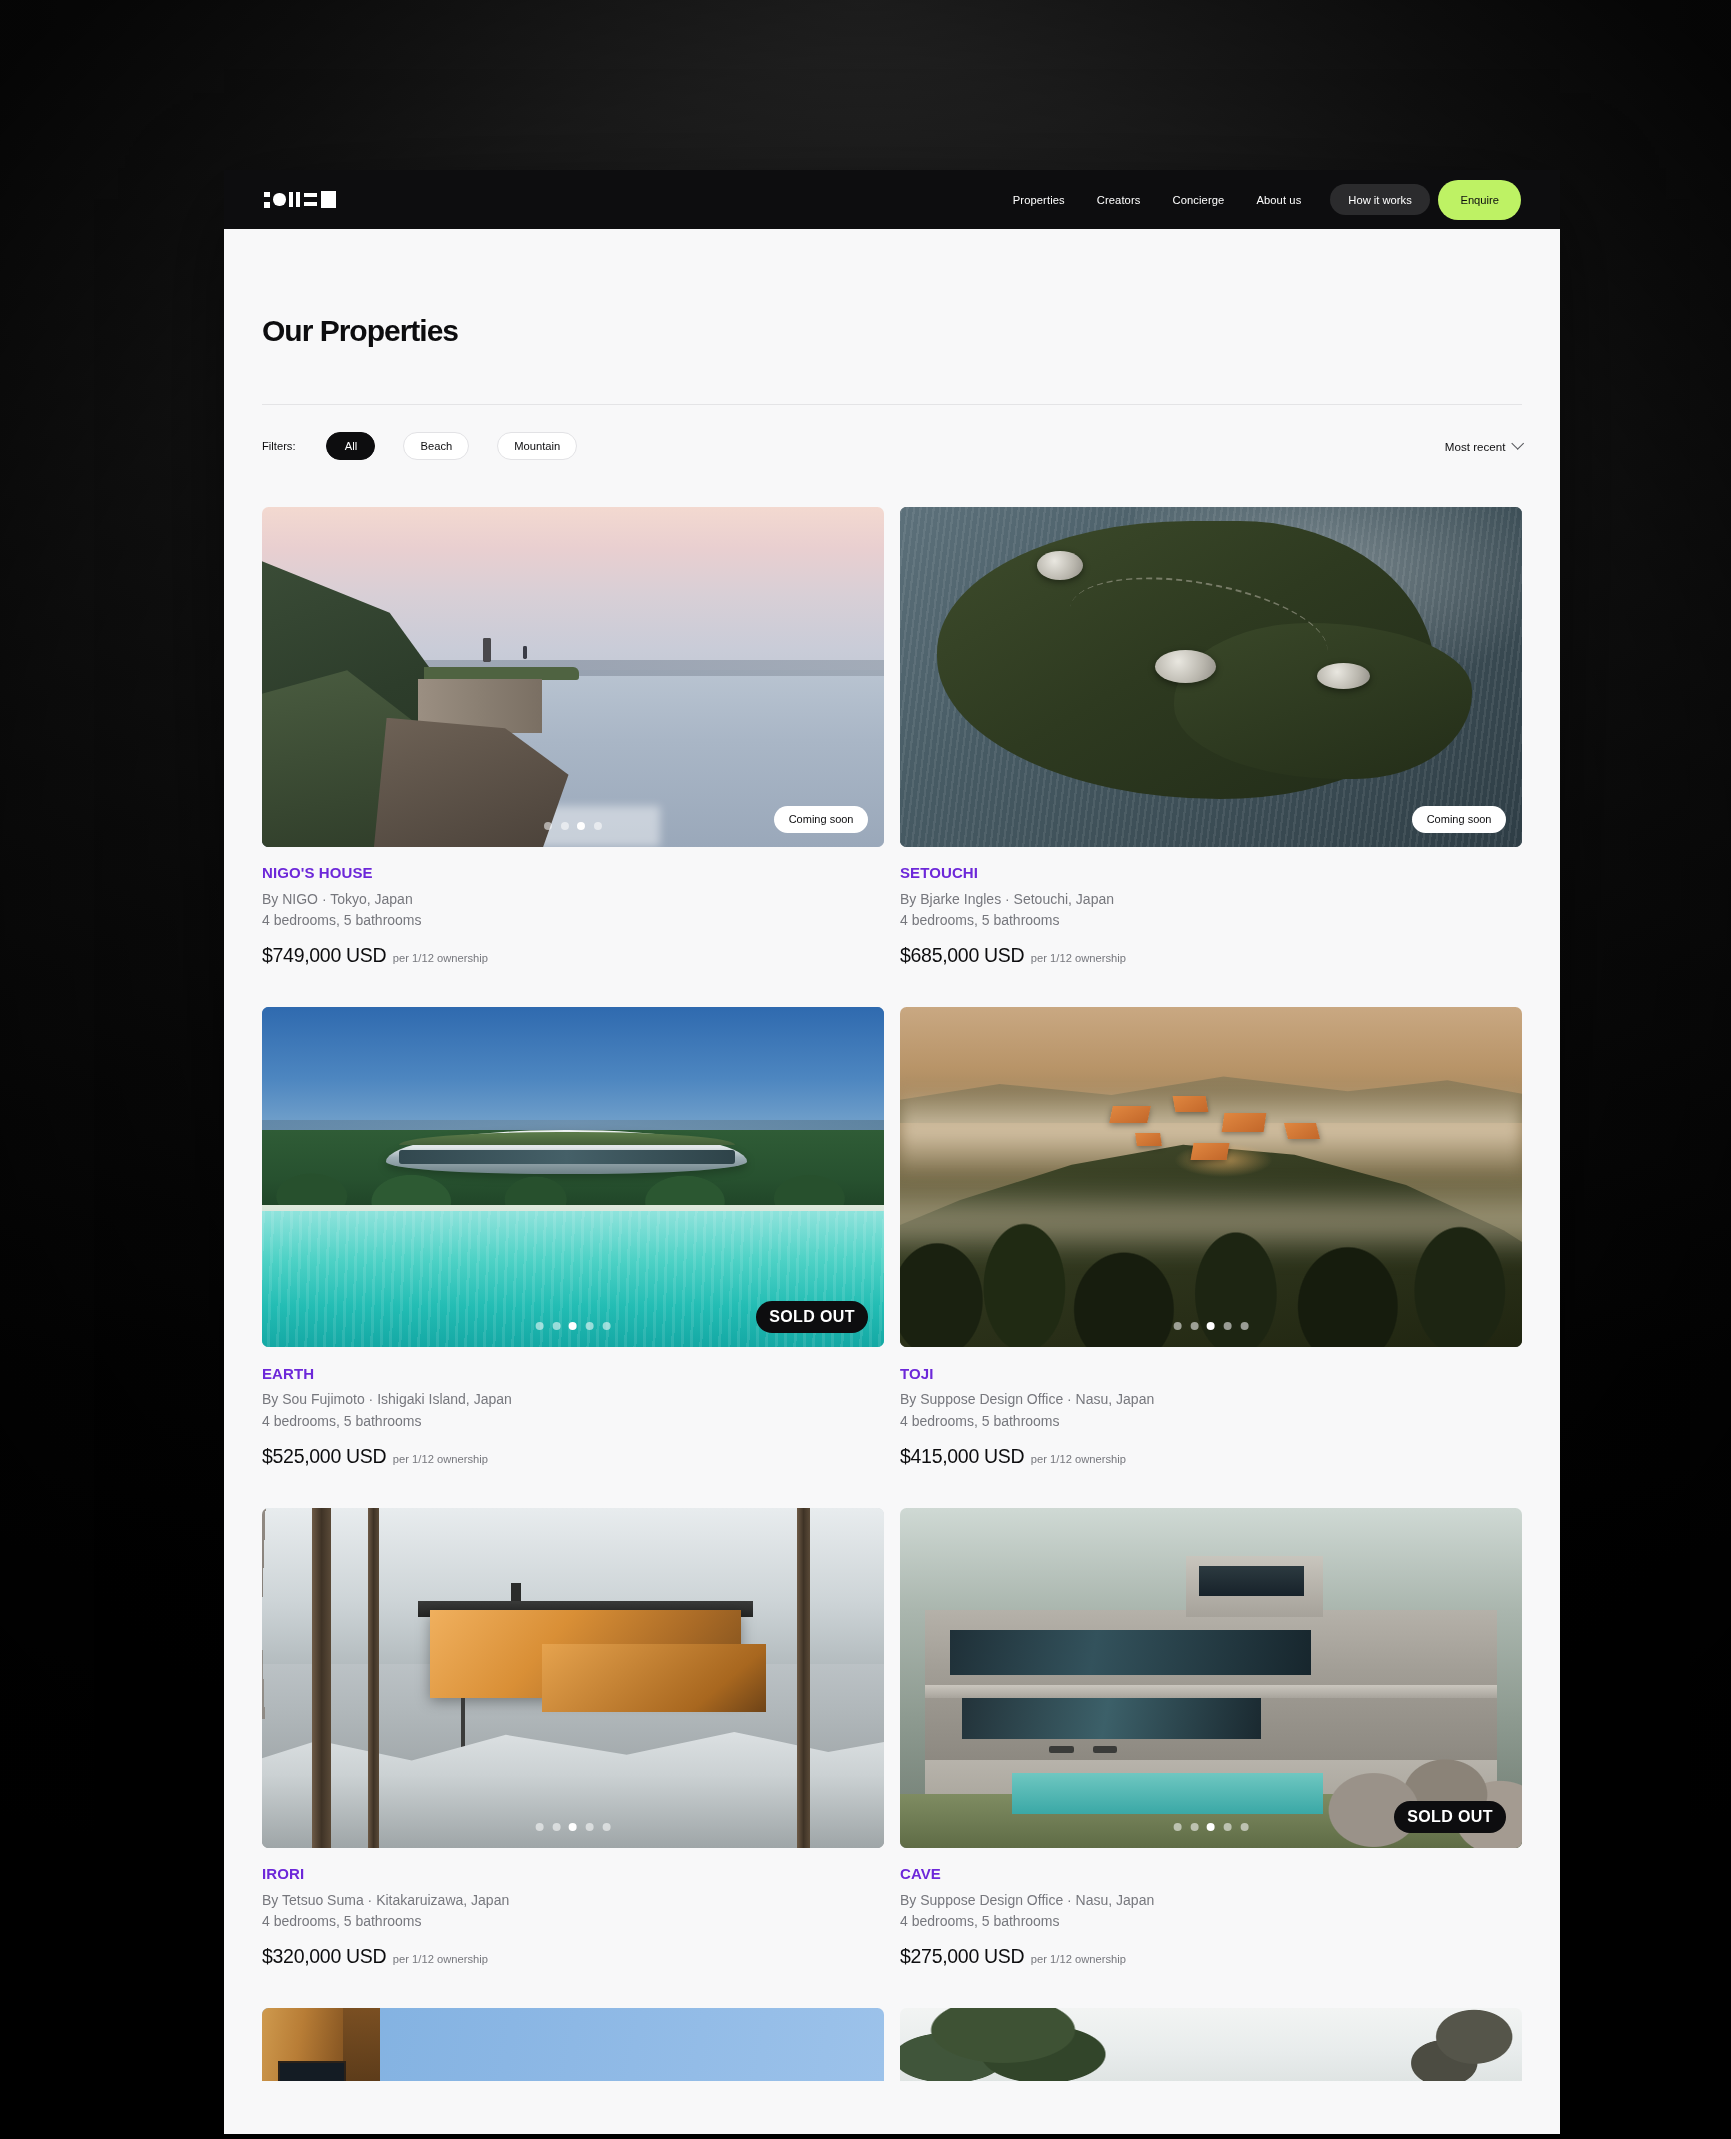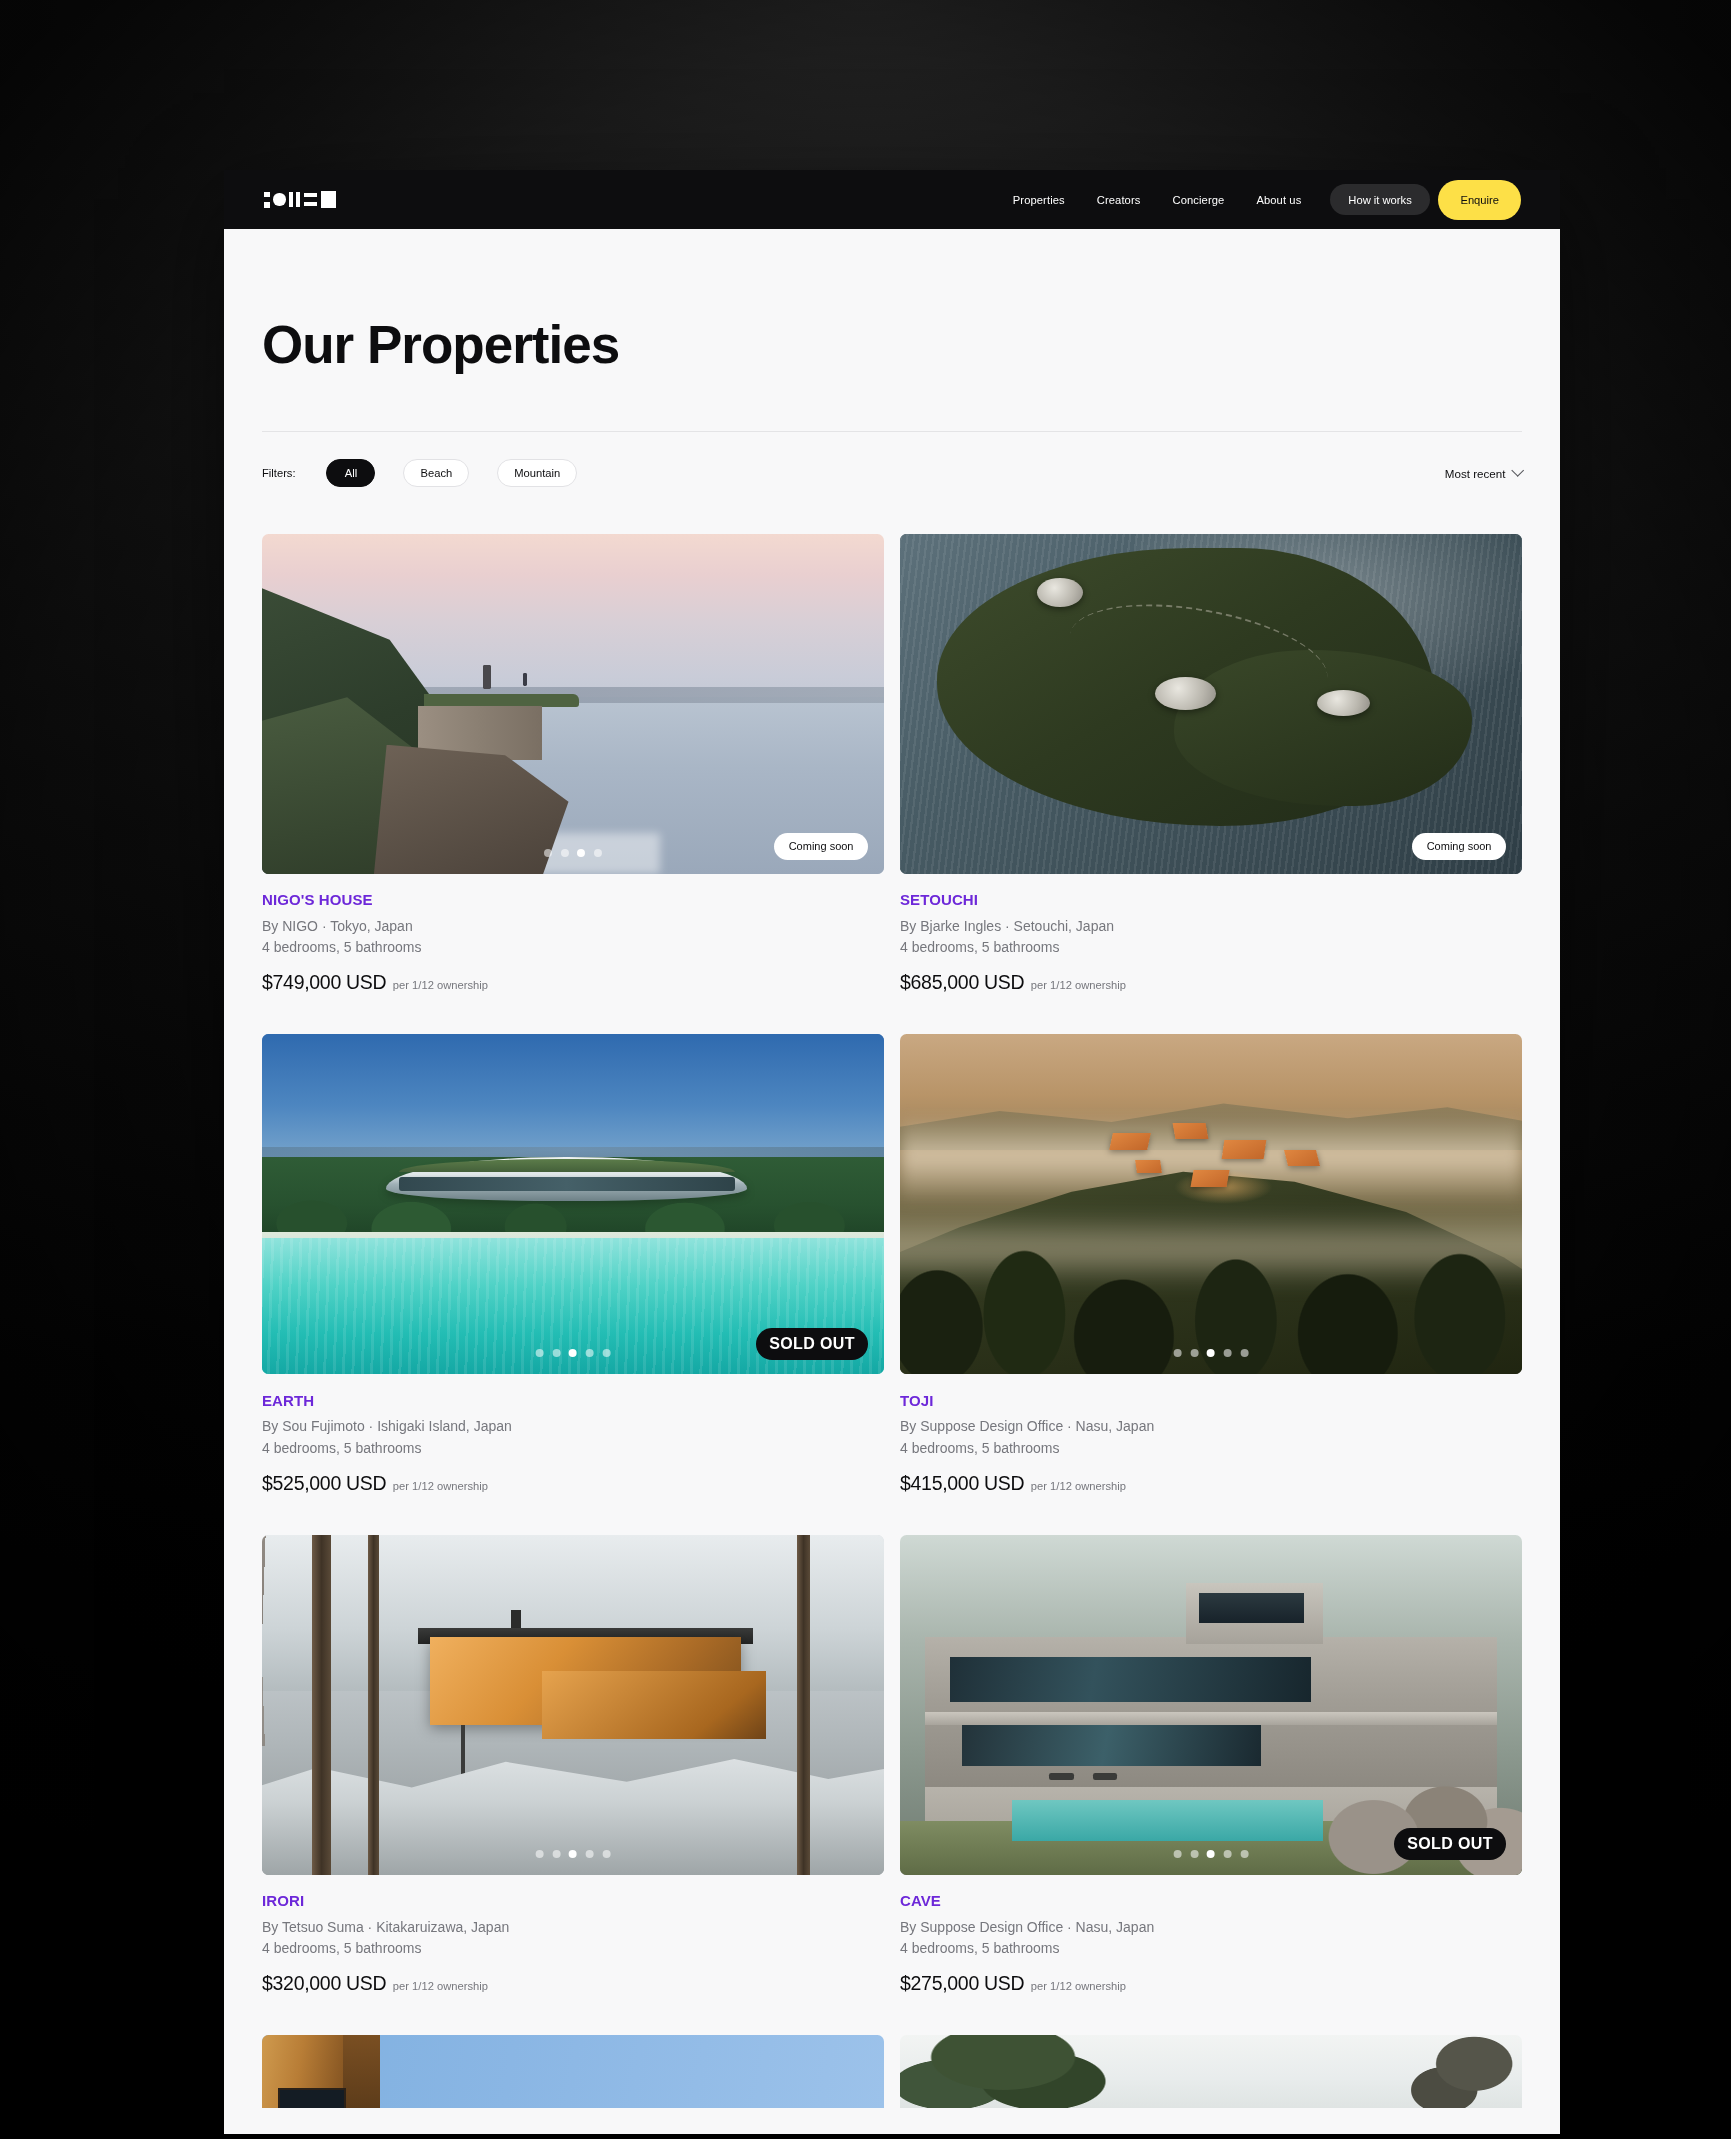--- a/index.html
+++ b/index.html
@@ -87,27 +87,27 @@
   .nav-btn {
     font-size: 11.2px;
     border-radius: 722px;
     padding: 9.4px 18px;
     white-space: nowrap;
     cursor: pointer;
     border: none;
     font-family: inherit;
   }
   .nav-btn.dark { background: #2b2b2d; color: #fff; margin-left: 13px; }
-  .nav-btn.light { background: #fde047; color: #0d0d0f; margin-left: 8.7px; padding: 14px 22px; }
+  .nav-btn.light { background: #bef264; color: #0d0d0f; margin-left: 8.7px; padding: 14px 22px; }
 
   
   .main { padding: 0 38px; }
 
   .page-title {
-    font-size: 53px;
+    font-size: 30px;
     font-weight: 700;
     letter-spacing: -1px;
     color: #0d0d0f;
     padding-top: 85px;
   }
 
   .filterbar {
     margin-top: 56px;
     border-top: 0.7px solid #e4e4e6;
     padding-top: 22px;

